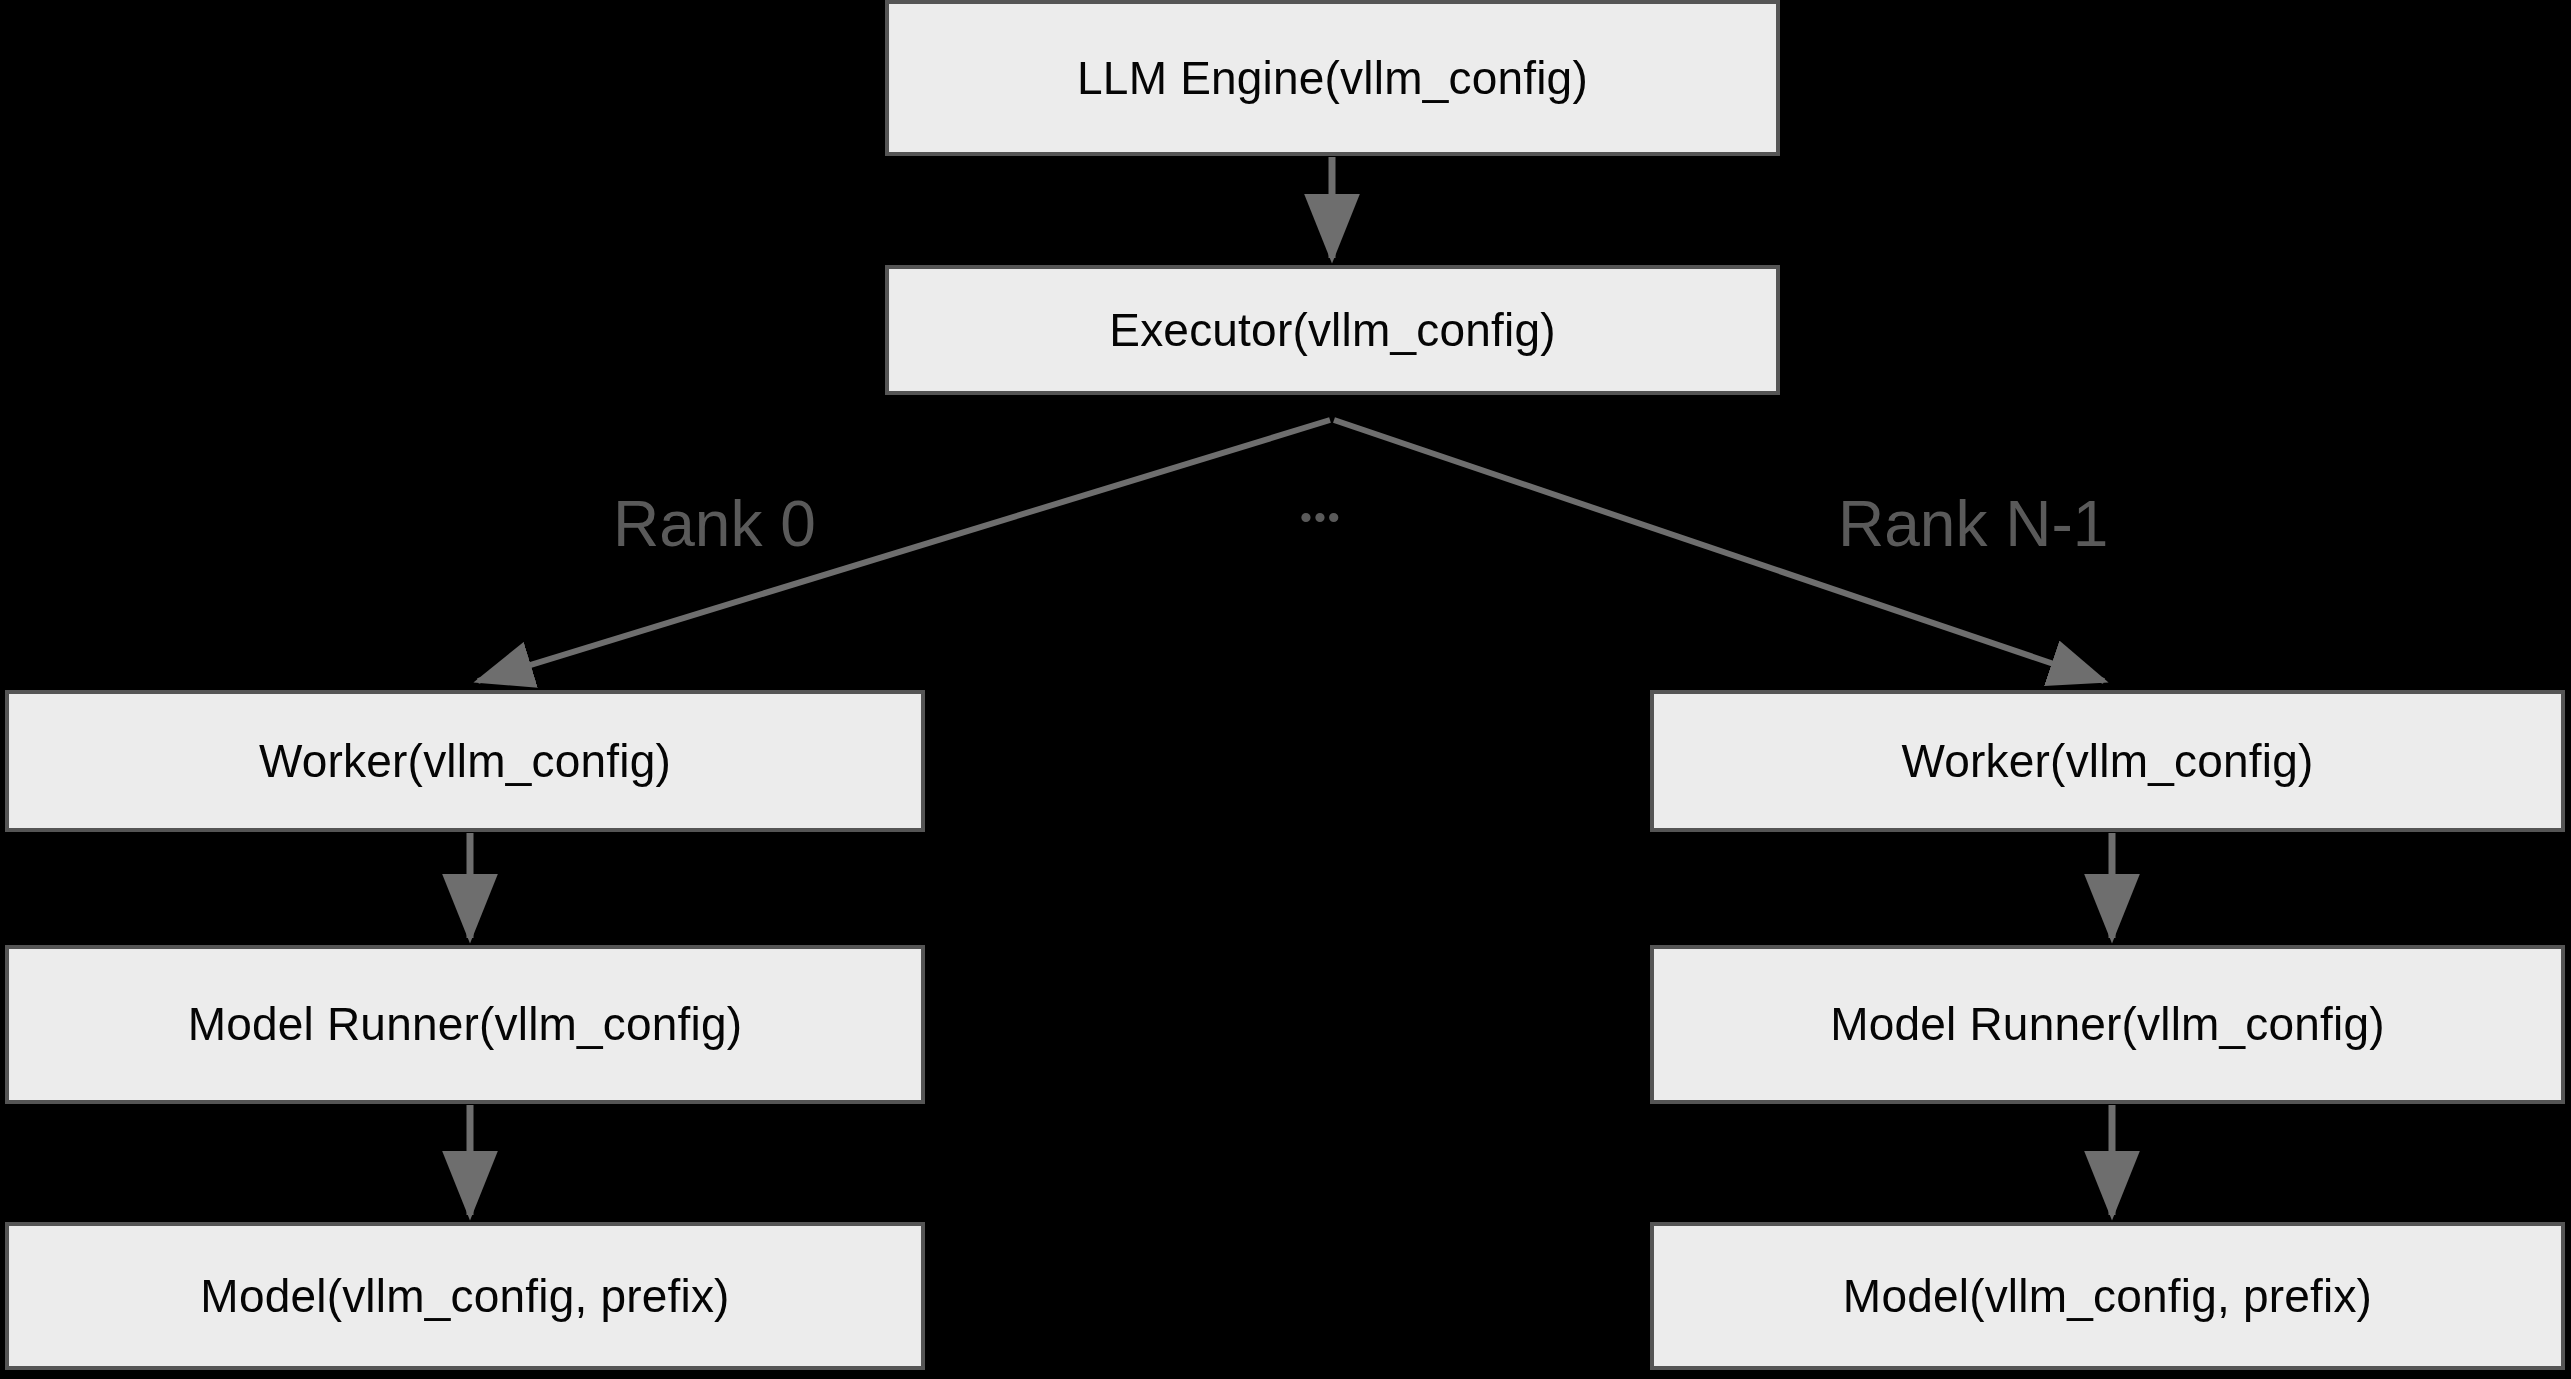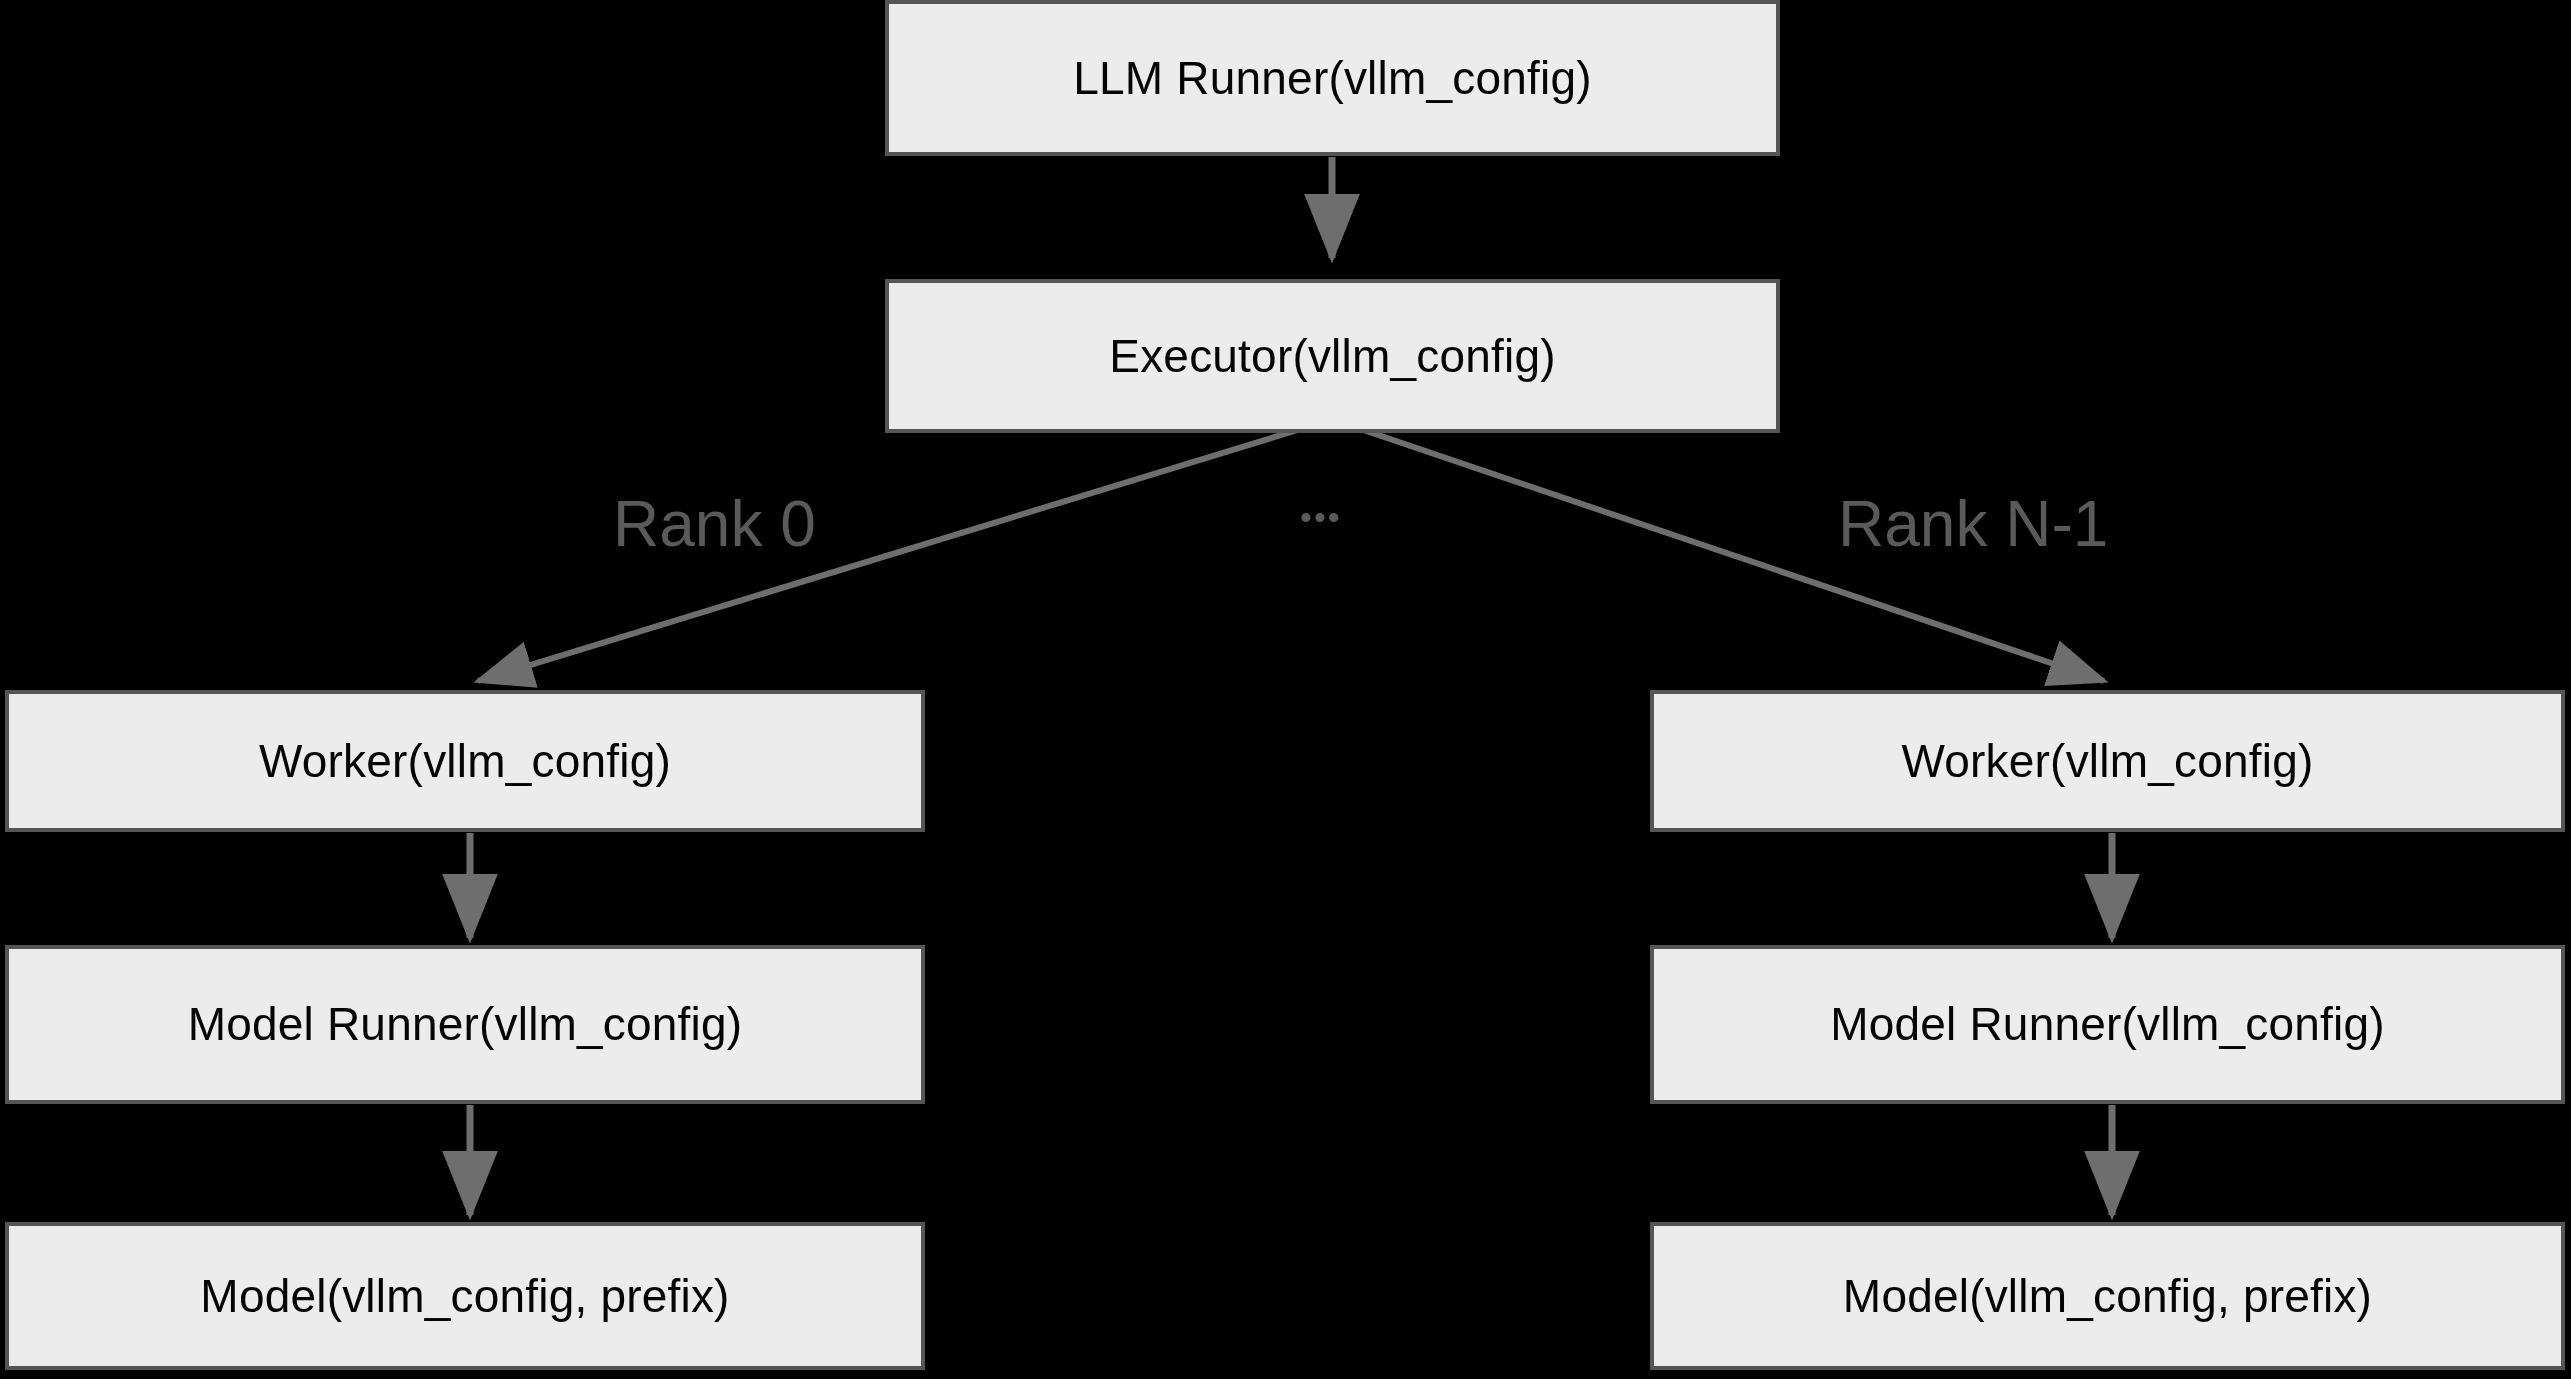--- a/index.html
+++ b/index.html
@@ -33,21 +33,21 @@
   }
   .node-label {
     font-size: 46px;
     line-height: 1.1;
     color: #050505;
     white-space: nowrap;
   }
 
   
   #node-llm-engine   { left: 885px;  top: 0px;    width: 895px; height: 156px; }
-  #node-executor     { left: 885px;  top: 279px;  width: 895px; height: 154px; }
+  #node-executor     { left: 885px;  top: 265px;  width: 895px; height: 130px; }
 
   #node-worker-rank0        { left: 5px;    top: 690px;  width: 920px; height: 142px; }
   #node-model-runner-rank0  { left: 5px;    top: 945px;  width: 920px; height: 159px; }
   #node-model-rank0         { left: 5px;    top: 1222px; width: 920px; height: 148px; }
 
   #node-worker-rankn        { left: 1650px; top: 690px;  width: 915px; height: 142px; }
   #node-model-runner-rankn  { left: 1650px; top: 945px;  width: 915px; height: 159px; }
   #node-model-rankn         { left: 1650px; top: 1222px; width: 915px; height: 148px; }
 
   
@@ -117,21 +117,21 @@
     <g>
       <line x1="2112" y1="833" x2="2112" y2="938" stroke="#6e6e6e" stroke-width="7" marker-end="url(#arrowhead)"></line>
     </g>
 
     <g>
       <line x1="2112" y1="1105" x2="2112" y2="1215" stroke="#6e6e6e" stroke-width="7" marker-end="url(#arrowhead)"></line>
     </g>
   </svg>
 
   <div class="node-box" id="node-llm-engine">
-    <span class="node-label">LLM Runner(vllm_config)</span>
+    <span class="node-label">LLM Engine(vllm_config)</span>
   </div>
 
   <div class="node-box" id="node-executor">
     <span class="node-label">Executor(vllm_config)</span>
   </div>
 
   <div class="branch-label" id="label-rank-0">Rank 0</div>
 
   <div id="label-ellipsis">•••</div>
 

